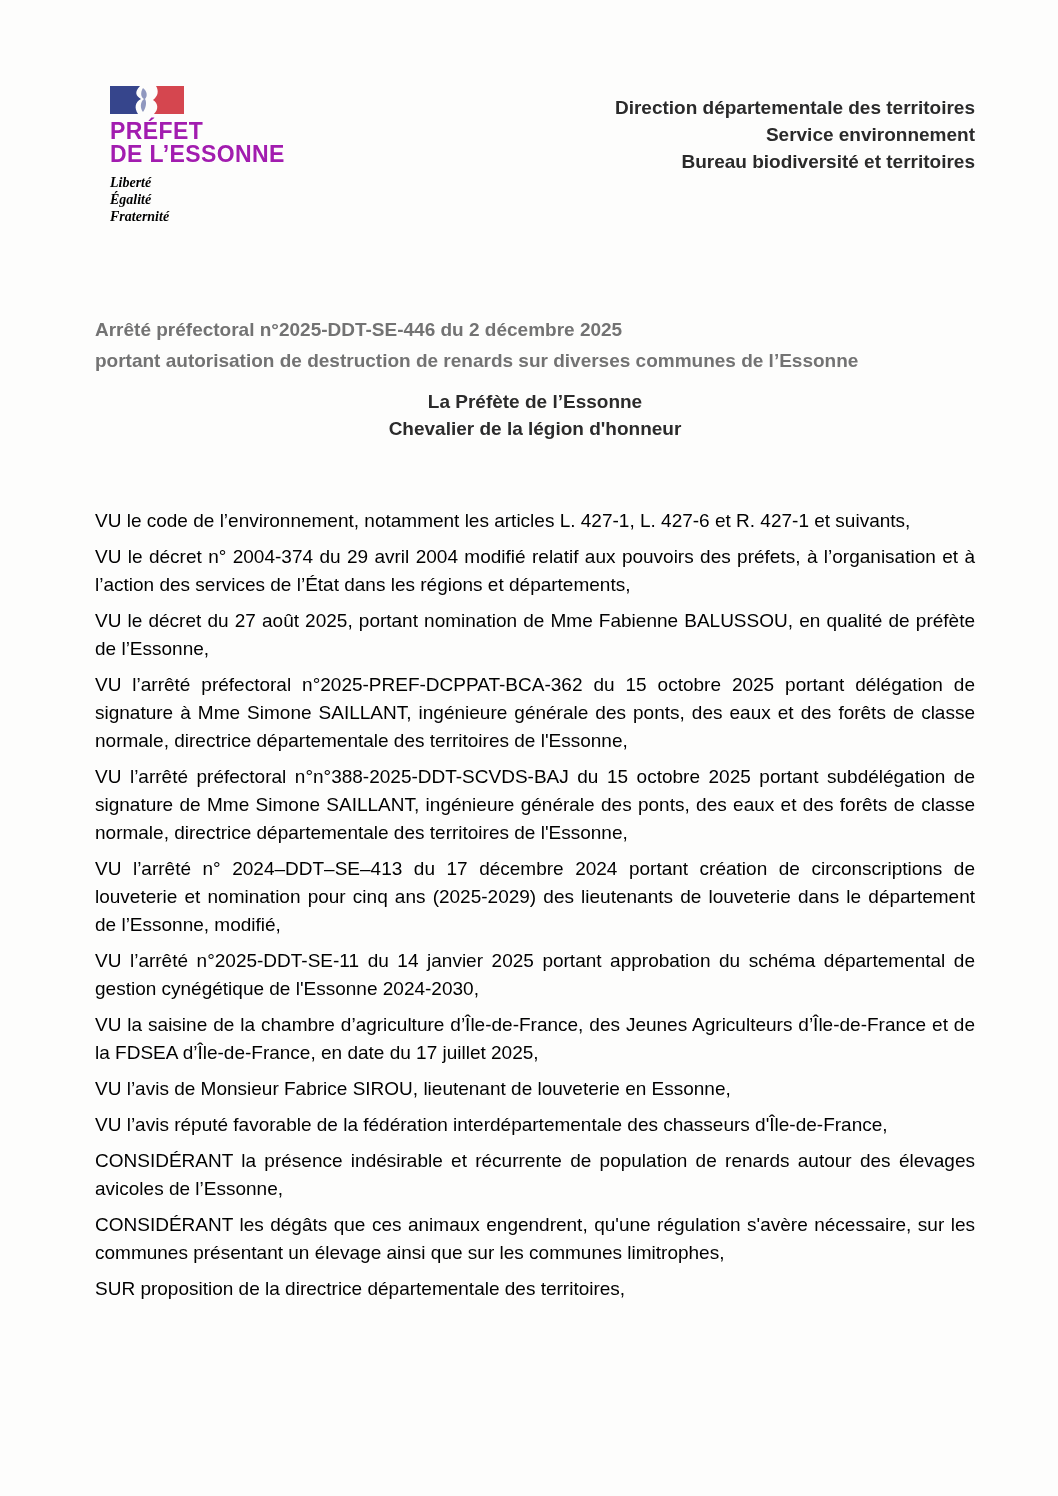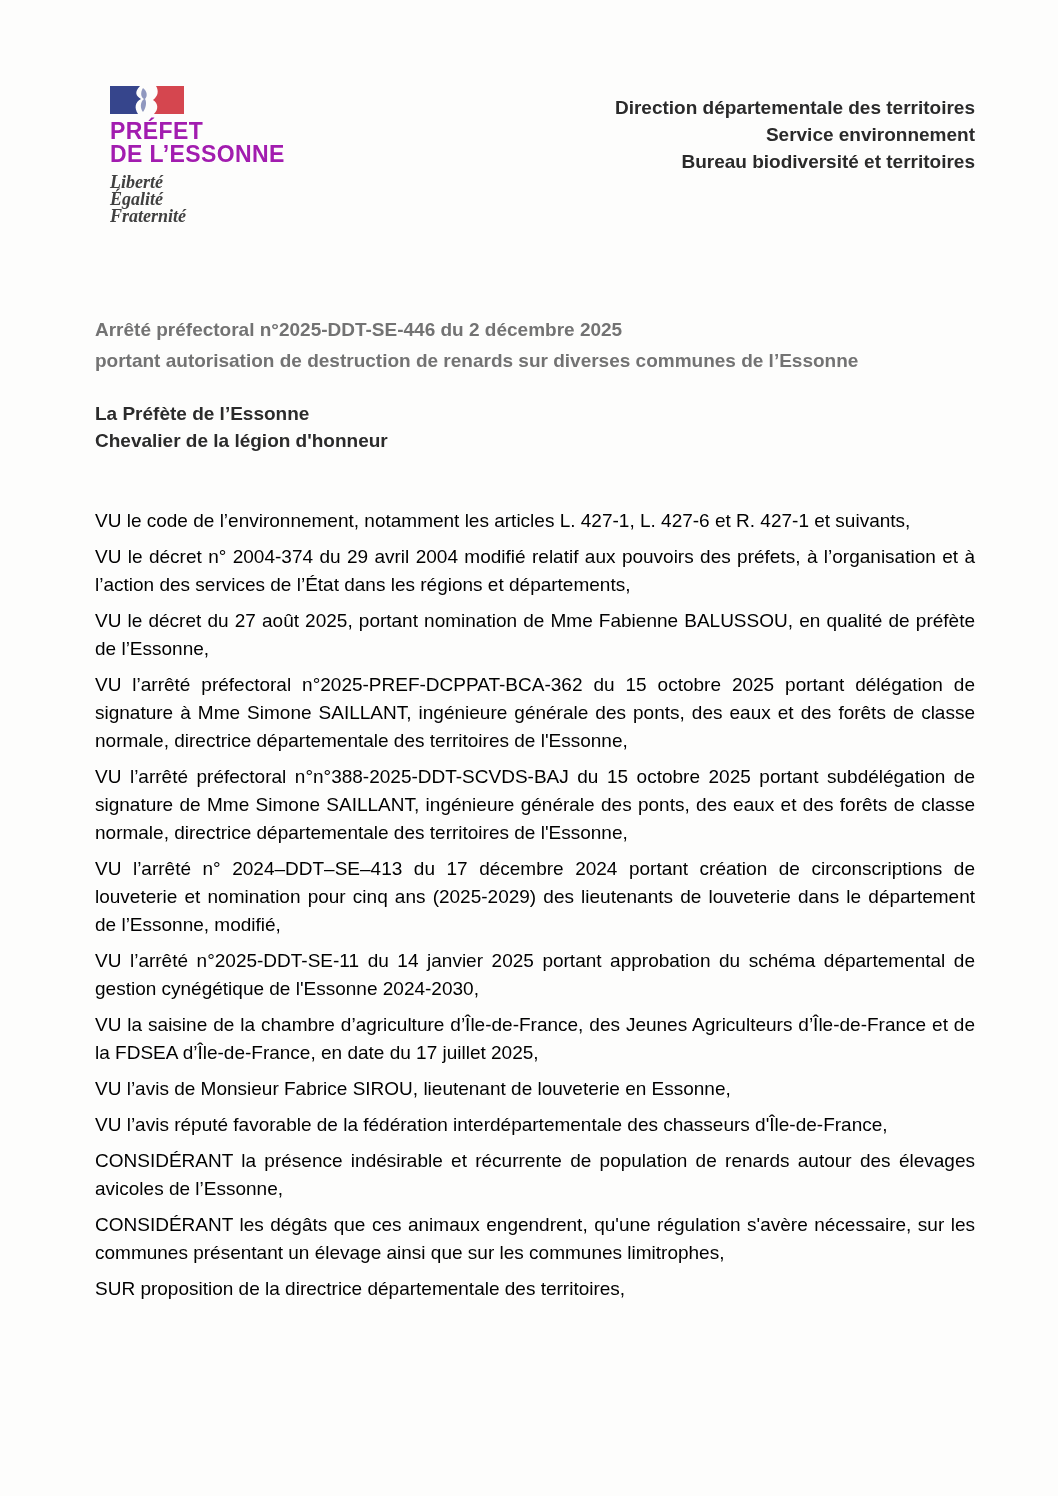--- a/index.html
+++ b/index.html
@@ -23,23 +23,23 @@
     font-size: 23px;
     line-height: 23px;
     letter-spacing: 0.4px;
     color: #a21caf;
   }
   .motto {
     margin-top: 8px;
     font-family: "Liberation Serif", serif;
     font-style: italic;
     font-weight: 600;
-    font-size: 18px;
+    font-size: 14px;
     line-height: 17px;
-    color: #404040;
+    color: #000000;
   }
 
   
   .header-right {
     position: absolute;
     top: 94px;
     right: 83px;
     text-align: right;
     font-weight: 700;
     font-size: 19px;
@@ -55,24 +55,24 @@
     width: 880px;
     font-weight: 700;
     font-size: 19px;
     line-height: 31px;
     color: #737373;
   }
 
   
   .authority-block {
     position: absolute;
-    top: 400px;
+    top: 388px;
     left: 95px;
     width: 880px;
-    text-align: left;
+    text-align: center;
     font-weight: 700;
     font-size: 19px;
     line-height: 27px;
     color: #2b2b2b;
   }
 
   
   .body-block {
     position: absolute;
     top: 507px;

